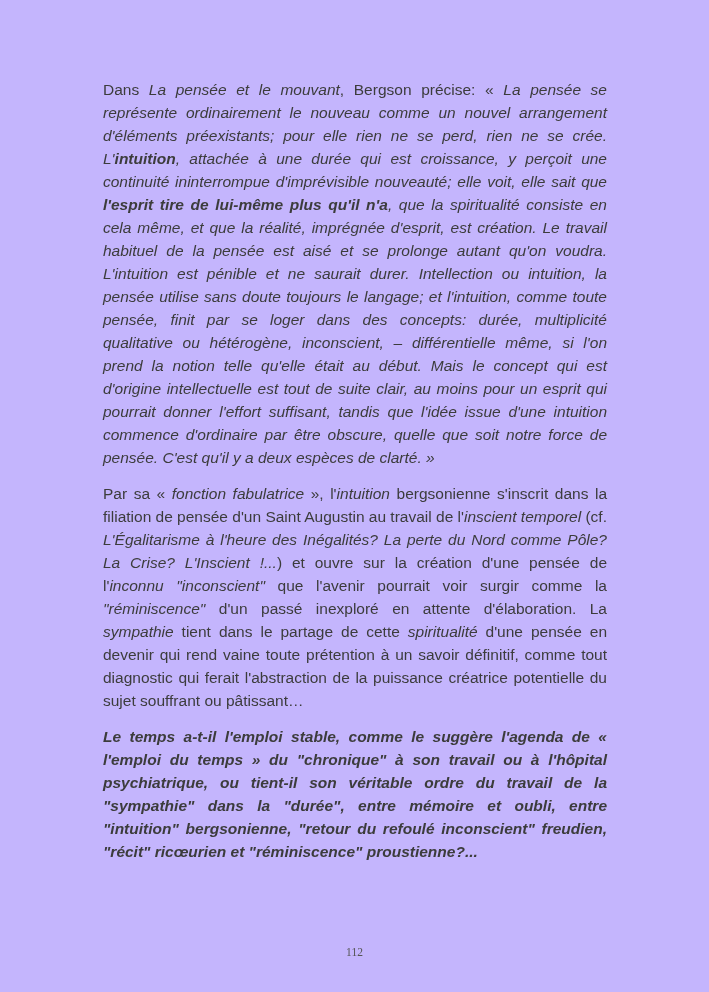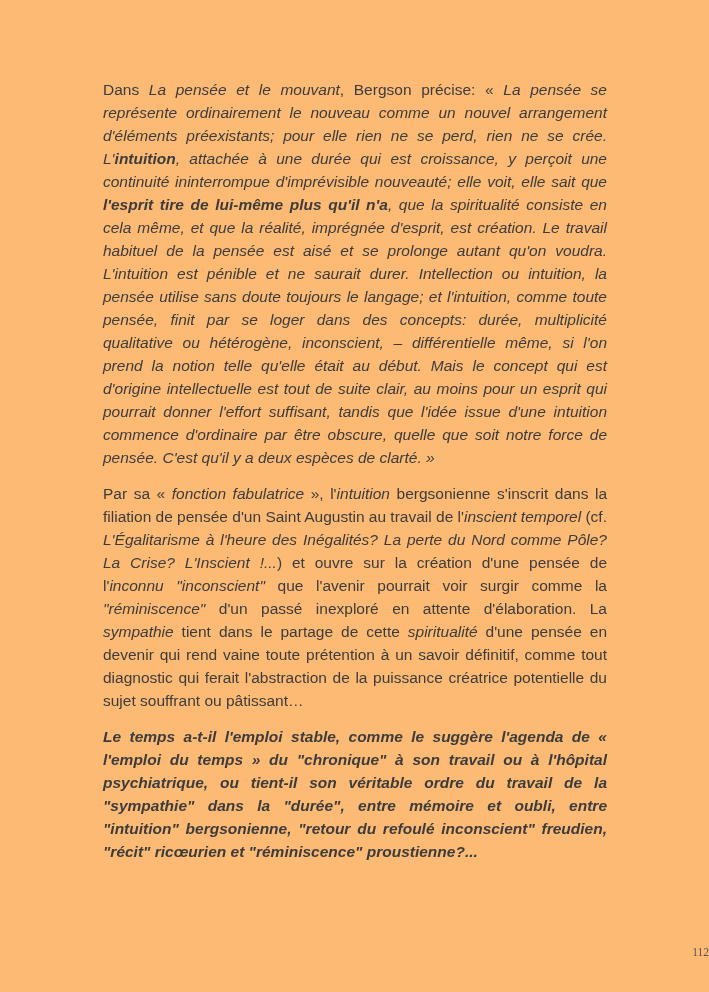--- a/index.html
+++ b/index.html
@@ -4,21 +4,21 @@
 <style>
   html, body {
     margin: 0;
     padding: 0;
     background: #ffffff;
   }
   .page {
     position: relative;
     width: 709px;
     height: 992px;
-    background: #fdba74;
+    background: #c4b5fd;
     font-family: "Liberation Sans", sans-serif;
     color: #3c3c3c;
     overflow: hidden;
   }
   .text-block {
     position: absolute;
     left: 103px;
     top: 78px;
     width: 504px;
     text-align: justify;
@@ -33,21 +33,21 @@
   }
   .seg.regular { font-style: normal; font-weight: normal; }
   .seg.italic { font-style: italic; }
   .seg.bold { font-weight: normal; }
   .seg.bold-italic { font-weight: bold; font-style: italic; }
   .page-number {
     position: absolute;
     left: 0;
     width: 100%;
     bottom: 34px;
-    text-align: right;
+    text-align: center;
     font-family: "Liberation Serif", serif;
     font-size: 11.5px;
     color: #555555;
     margin-top: 20px;
   }
 </style>
 </head>
 <body>
 
 <div class="page">

